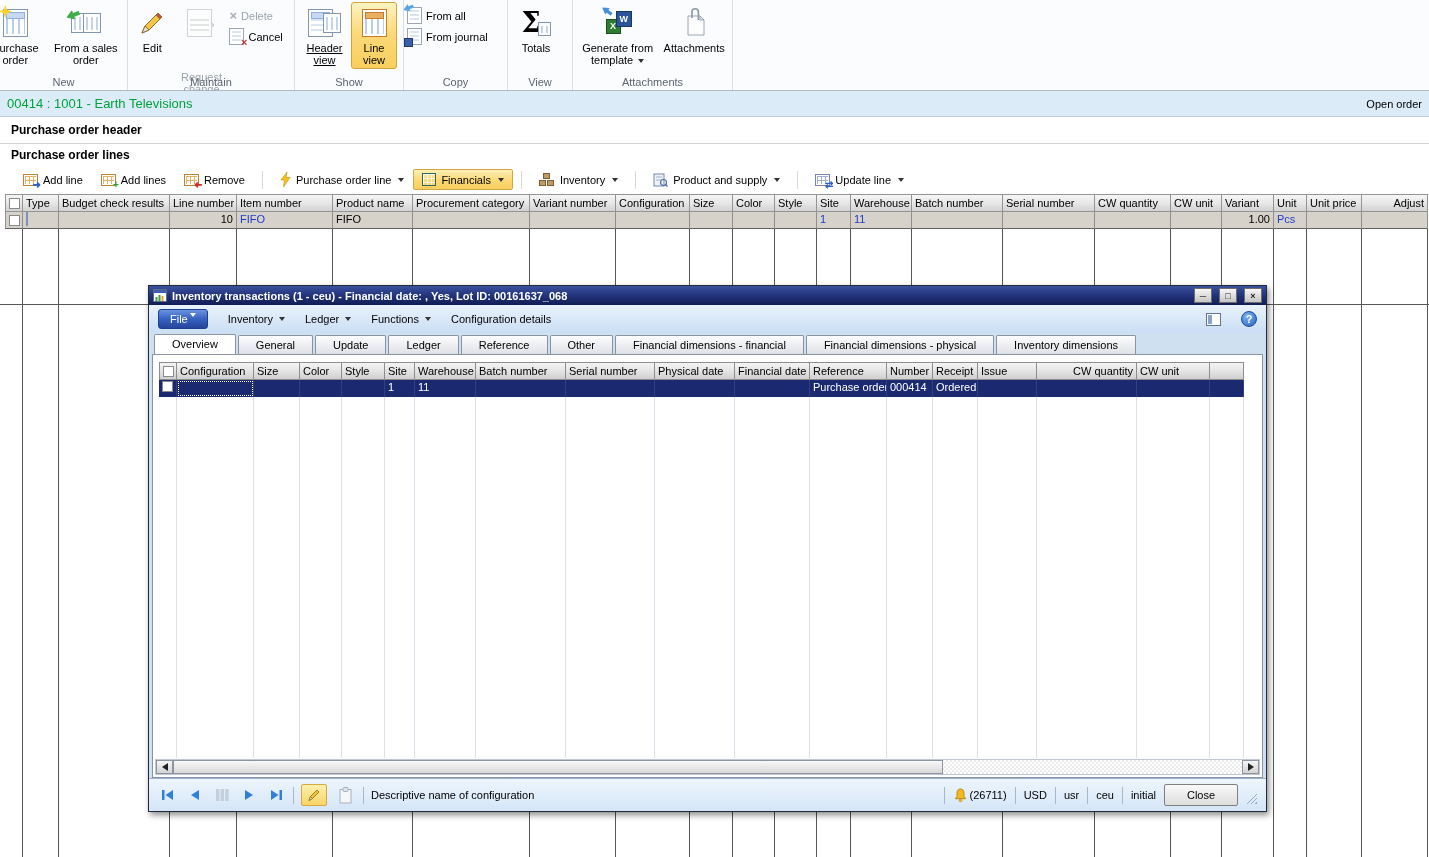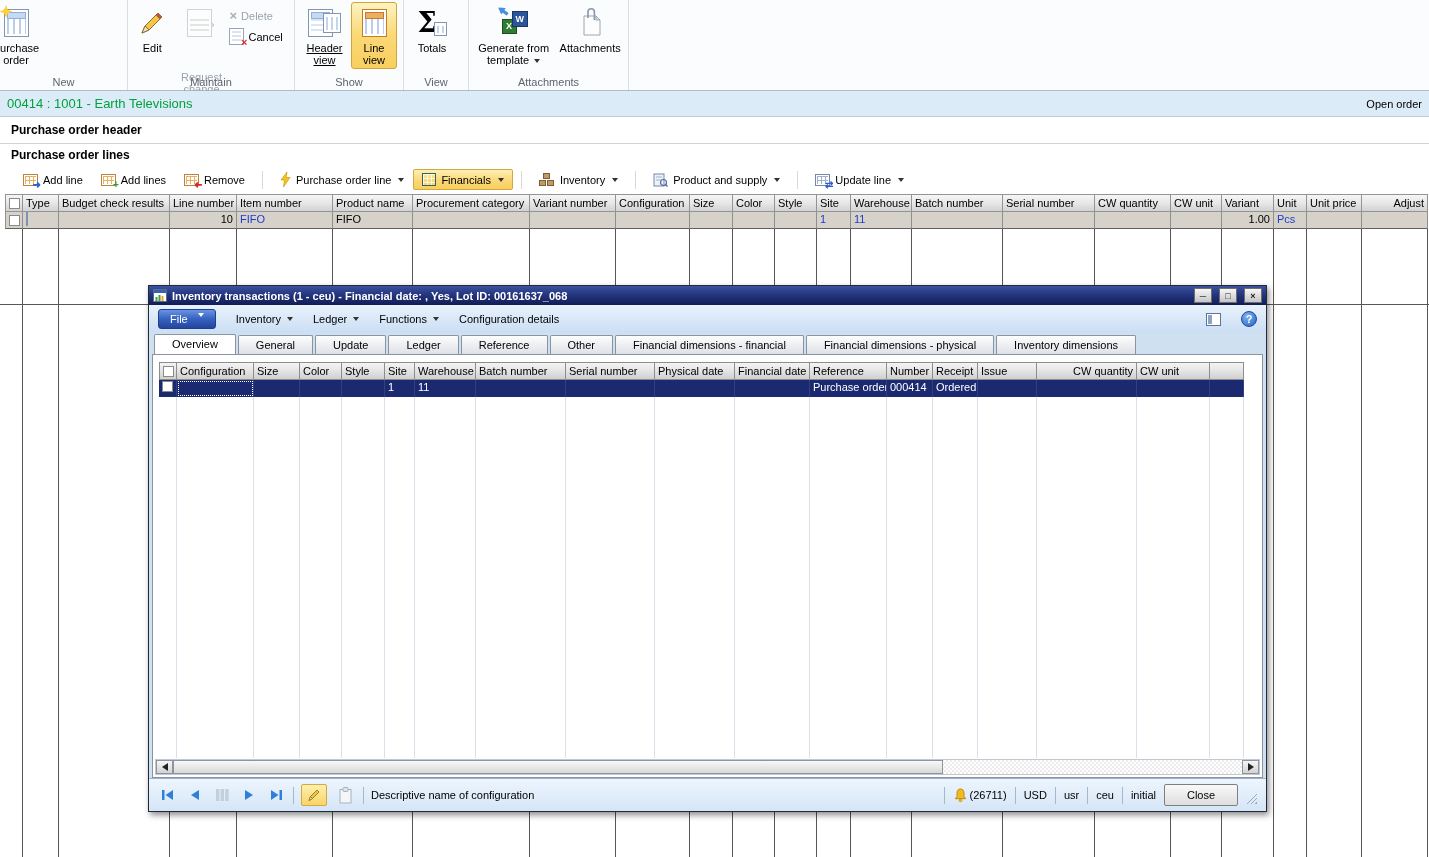--- a/index.html
+++ b/index.html
@@ -82,21 +82,21 @@
   .dialog{position:absolute;left:148px;top:285px;width:1119px;height:527px;background:#cfe0f0;
     border:1px solid #20293a;box-shadow:2px 3px 6px rgba(0,0,0,.45);display:flex;flex-direction:column;box-sizing:border-box;z-index:10;}
   .dlg-tb{height:19px;background:linear-gradient(#3b529f,#25367f 45%,#111c55);display:flex;align-items:center;
     padding:0 4px;color:#fff;font-weight:bold;gap:5px;flex:0 0 auto;}
   .dlg-tb .spacer{flex:1;}
   .win-btn{width:18px;height:15px;background:linear-gradient(#f7f7f7,#c6c6c6);border:1px solid #6f6f6f;
     display:flex;align-items:center;justify-content:center;font-size:9px;color:#1a1a1a;font-weight:bold;margin-left:2px;box-sizing:border-box;}
   .dlg-menubar{height:28px;background:linear-gradient(#e9f2fc,#cadef4);display:flex;align-items:center;
     padding:0 9px;gap:20px;flex:0 0 auto;}
   .file-btn{background:linear-gradient(#6b93e0,#3562c0 50%,#27449c);border:1px solid #1d3f90;border-radius:3px;
-    color:#fff;padding:3px 11px;display:flex;gap:8px;align-items:flex-start;}
+    color:#fff;padding:3px 11px;display:flex;align-items:flex-start;}
   .file-btn .caret{border-top-color:#fff;}
   .menu-item{display:flex;align-items:center;gap:4px;}
   .mb-spacer{flex:1;}
   .dlg-tabs{height:21px;display:flex;align-items:flex-end;padding-left:5px;gap:2px;flex:0 0 auto;}
   .tab{background:linear-gradient(#fdfdfd,#dee1e7);border:1px solid #8b93a2;border-bottom:none;
     border-radius:2px 2px 0 0;padding:3px 17px;white-space:nowrap;}
   .tab.active{background:#fff;position:relative;z-index:2;padding-bottom:4px;}
   .dlg-content{flex:1;background:#fff;border:1px solid #8b93a2;margin:0 3px;position:relative;
     display:flex;flex-direction:column;overflow:hidden;padding-top:7px;box-sizing:border-box;}
   .dg-h,.dg-r,.dg-empty{display:flex;padding-left:6px;}
@@ -146,20 +146,32 @@
     <div class="rbtn" style="width:60px;margin-left:-20px;">
       <span class="ric">
         <span class="doc">
             <span class="band"></span>
             <span class="cols"></span>
             <span class="star4"></span>
           </span>
       </span>
       <span>Purchase order</span>
     </div>
+    <div class="rbtn" style="width:72px;">
+      <span class="ric">
+        <span class="docsm" style="margin-right:-6px;">
+            <span class="cols"></span>
+            <span class="greenarrow"></span>
+          </span>
+        <span class="docsm">
+            <span class="cols"></span>
+          </span>
+      </span>
+      <span>From a sales order</span>
+    </div>
     <span class="rgroup-label">New</span>
   </div>
 
   <div class="rgroup" style="width:160px;">
     <div class="rbtn" style="width:38px;">
       <span class="ric">
         <svg width="26" height="26" viewBox="0 0 26 26">
             <path d="M3 23 L6 16 L19 3 L23 7 L10 20 Z" fill="#f3c64a" stroke="#93702a" stroke-width="1"></path>
             <path d="M3 23 L6 16 L10 20 Z" fill="#e8e0cf" stroke="#93702a" stroke-width="1"></path>
             <path d="M19 3 L23 7 L21 9 L17 5 Z" fill="#c94f4f" stroke="#93702a" stroke-width="1"></path>
@@ -212,20 +224,39 @@
         <span class="doc" style="border-color:#c77a2a;">
             <span class="band" style="background:#e8b060;border-color:#c77a2a;"></span>
             <span class="cols"></span>
           </span>
       </span>
       <span>Line view</span>
     </div>
     <span class="rgroup-label">Show</span>
   </div>
 
+  <div class="rgroup" style="width:97px;">
+    <div class="rstack">
+      <div class="rsmall">
+        <span class="minidoc">
+            <span style="position:absolute;inset:2px;background:repeating-linear-gradient(#d9e3f2 0 2px,transparent 2px 4px);"></span>
+            <span class="greenarrow" style="left:-5px;top:-4px;width:11px;height:8px;background:#5aa4e0;"></span>
+          </span>
+        <span>From all</span>
+      </div>
+      <div class="rsmall">
+        <span class="minidoc">
+            <span style="position:absolute;inset:2px;background:repeating-linear-gradient(#d9e3f2 0 2px,transparent 2px 4px);"></span>
+            <span style="position:absolute;left:-4px;bottom:-3px;width:7px;height:7px;background:#3b5ea8;border:1px solid #22386b;"></span>
+          </span>
+        <span>From journal</span>
+      </div>
+    </div>
+    <span class="rgroup-label">Copy</span>
+  </div>
 
   <div class="rgroup" style="width:58px;">
     <div class="rbtn" style="width:44px;">
       <span class="ric">
         <span class="sigma">Σ</span>
         <span class="docsm" style="width:13px;height:14px;margin-left:-3px;margin-top:12px;">
             <span class="cols"></span>
           </span>
       </span>
       <span>Totals</span>

